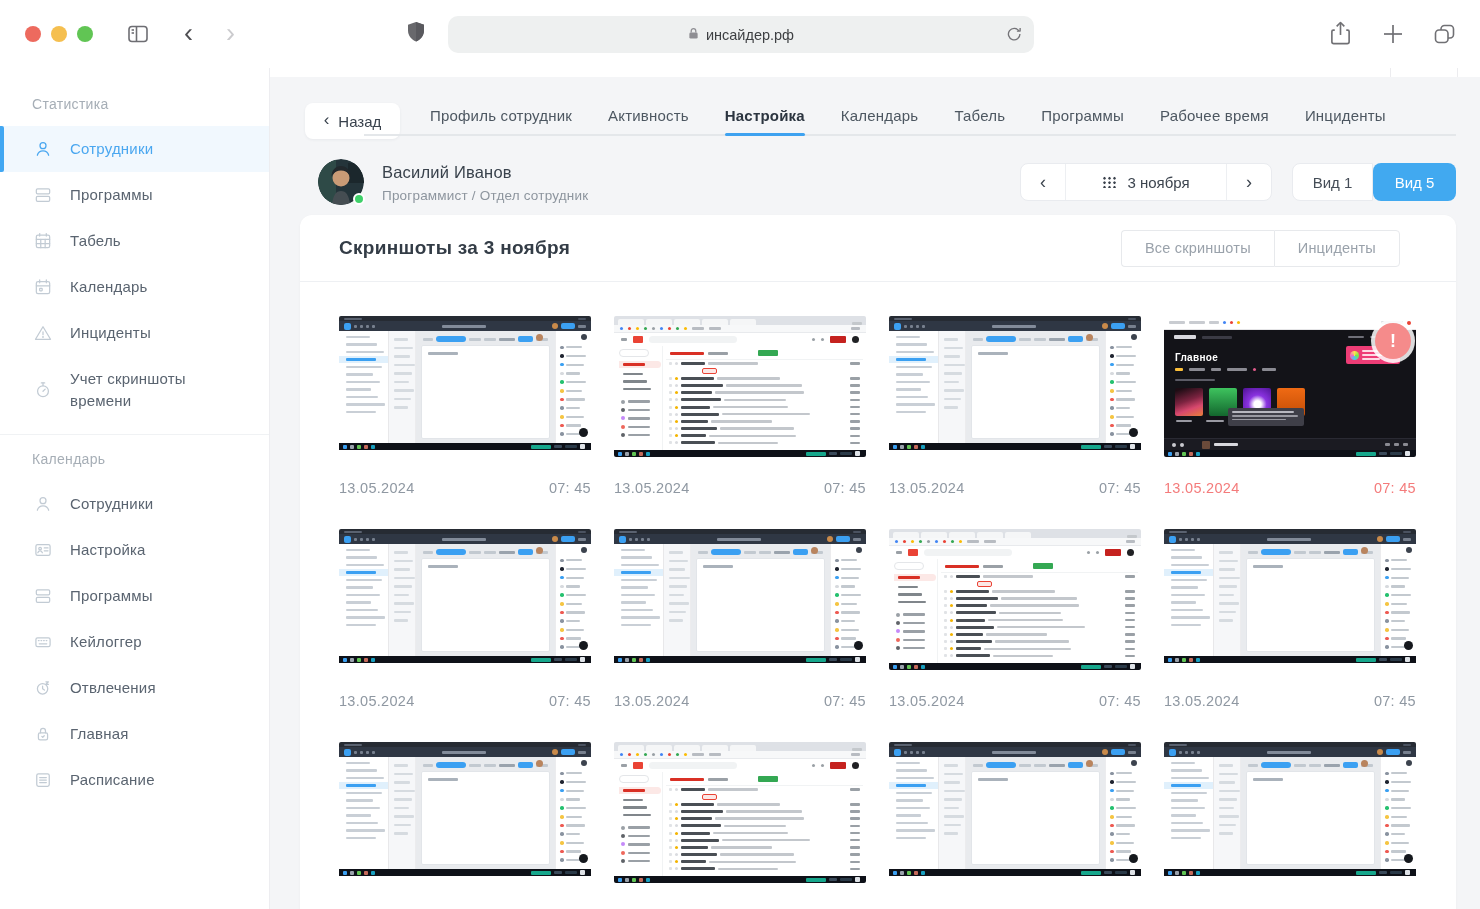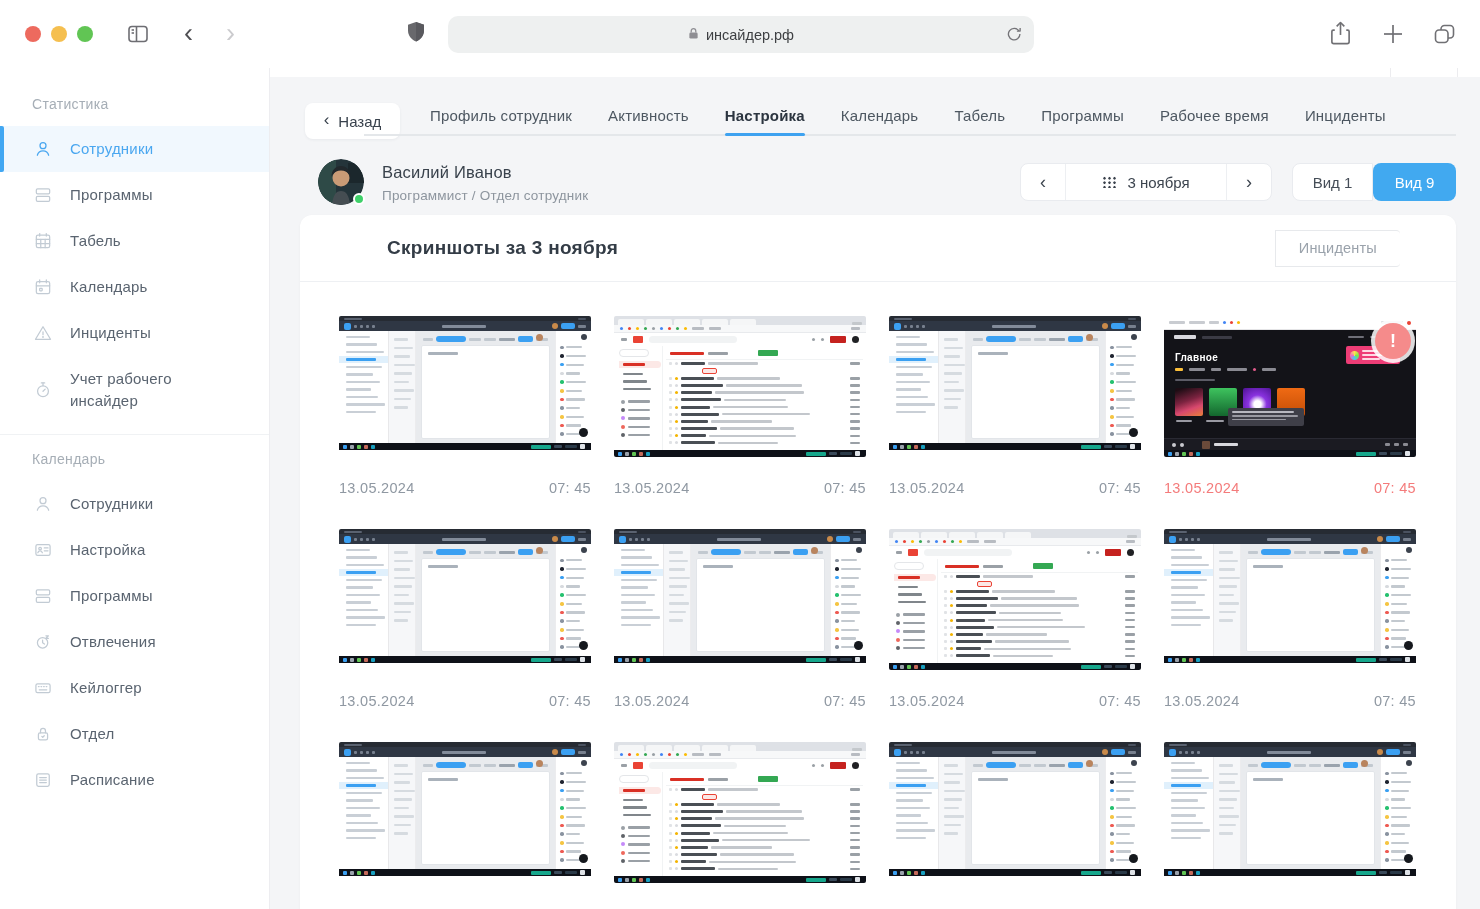--- a/index.html
+++ b/index.html
@@ -74,21 +74,21 @@
 
   .viewswitch { position:absolute; left:1022px; top:95px; height:38px; display:flex; }
   .vs-btn { width:81px; display:flex; align-items:center; justify-content:center; font-size:15px; cursor:pointer; }
   .vs-btn.plain { background:#fff; border:1px solid #e9ebef; border-radius:8px 0 0 8px; color:#454d57; }
   .vs-btn.active { background:#41a9f0; color:#fff; border-radius:8px; width:83px; }
 
   .card { position:absolute; left:30px; right:24px; top:147px; height:1100px; background:#fff;
     border-radius:12px 12px 0 0; box-shadow:0 1px 3px rgba(40,50,60,.04); }
   .card-header { height:67px; display:flex; align-items:center; padding:0 56px 0 39px;
     border-bottom:1px solid #eef0f3; }
-  .card-title { flex:1; font-size:19px; color:#333c46; font-weight:600; letter-spacing:.3px;margin-left:48px; }
+  .card-title { flex:1; font-size:19px; color:#333c46; font-weight:600; letter-spacing:.3px; }
   .filters { display:flex; }
   .filter-btn { height:37px; padding:0 23px; display:flex; align-items:center; background:#fff;
     border:1px solid #e7e9ec; color:#9aa2ab; font-size:14.5px; letter-spacing:.2px; cursor:pointer; }
   .filter-btn:first-child { border-radius:4px 0 0 4px; border-right:none; }
   .filter-btn:last-child { border-radius:0 4px 4px 0; }
 
   .grid { padding:34px 39px 0; display:grid; grid-template-columns:repeat(4,252px);
     column-gap:23px; row-gap:33px; }
   .fig { position:relative; width:252px; cursor:pointer; }
   .thumb { position:relative; width:252px; height:141px; overflow:hidden; border-radius:2px; background:#fff; }
@@ -253,21 +253,21 @@
       </div>
       <div class="side-item">
         <span class="icn">
           <svg width="20" height="20" viewBox="0 0 24 24" fill="none" stroke-width="1.5" stroke-linecap="round" stroke-linejoin="round">
             <circle cx="12" cy="13.5" r="6.5"></circle>
             <line x1="12" y1="13.5" x2="14.6" y2="10.9"></line>
             <line x1="10" y1="3.5" x2="14" y2="3.5"></line>
             <line x1="12" y1="3.5" x2="12" y2="6.5"></line>
           </svg>
         </span>
-      <span style="max-width:170px;line-height:1.45;">Учет рабочего инсайдер</span>
+      <span style="max-width:170px;line-height:1.45;">Учет скриншоты времени</span>
       </div>
       <div class="side-divider"></div>
       <div class="side-label second">Календарь</div>
       <div class="side-item">
         <span class="icn">
           <svg width="20" height="20" viewBox="0 0 24 24" fill="none" stroke-width="1.5" stroke-linecap="round" stroke-linejoin="round">
             <circle cx="12" cy="8" r="3.6"></circle>
             <path d="M5.2 19.5c.9-3.6 3.5-5.3 6.8-5.3s5.9 1.7 6.8 5.3"></path>
           </svg>
         </span>
@@ -290,49 +290,49 @@
           <svg width="20" height="20" viewBox="0 0 24 24" fill="none" stroke-width="1.5" stroke-linecap="round" stroke-linejoin="round">
             <rect x="4" y="4.5" width="16" height="6" rx="1.5"></rect>
             <rect x="4" y="13.5" width="16" height="6" rx="1.5"></rect>
           </svg>
         </span>
       <span style="max-width:170px;line-height:1.45;">Программы</span>
       </div>
       <div class="side-item">
         <span class="icn">
           <svg width="20" height="20" viewBox="0 0 24 24" fill="none" stroke-width="1.5" stroke-linecap="round" stroke-linejoin="round">
-            <circle cx="11.5" cy="13" r="6.2"></circle>
-            <path d="M11.5 9.8V13l2.2 1.5"></path>
-            <path d="M15.5 4.5h3l-3 3h3"></path>
-          </svg>
-        </span>
-      <span style="max-width:170px;line-height:1.45;">Отвлечения</span>
-      </div>
-      <div class="side-item">
-        <span class="icn">
-          <svg width="20" height="20" viewBox="0 0 24 24" fill="none" stroke-width="1.5" stroke-linecap="round" stroke-linejoin="round">
             <rect x="3.5" y="7" width="17" height="10.5" rx="2"></rect>
             <line x1="6.5" y1="10.3" x2="7.3" y2="10.3"></line>
             <line x1="9.6" y1="10.3" x2="10.4" y2="10.3"></line>
             <line x1="12.7" y1="10.3" x2="13.5" y2="10.3"></line>
             <line x1="15.8" y1="10.3" x2="16.6" y2="10.3"></line>
             <line x1="7.5" y1="14.2" x2="16.5" y2="14.2"></line>
           </svg>
         </span>
       <span style="max-width:170px;line-height:1.45;">Кейлоггер</span>
       </div>
       <div class="side-item">
         <span class="icn">
           <svg width="20" height="20" viewBox="0 0 24 24" fill="none" stroke-width="1.5" stroke-linecap="round" stroke-linejoin="round">
+            <circle cx="11.5" cy="13" r="6.2"></circle>
+            <path d="M11.5 9.8V13l2.2 1.5"></path>
+            <path d="M15.5 4.5h3l-3 3h3"></path>
+          </svg>
+        </span>
+      <span style="max-width:170px;line-height:1.45;">Отвлечения</span>
+      </div>
+      <div class="side-item">
+        <span class="icn">
+          <svg width="20" height="20" viewBox="0 0 24 24" fill="none" stroke-width="1.5" stroke-linecap="round" stroke-linejoin="round">
             <rect x="6.5" y="10.5" width="11" height="8.5" rx="2"></rect>
             <path d="M9 10.5V8.3a3 3 0 0 1 6 0v2.2"></path>
             <path d="M10.6 14.8l1.1 1.1 1.8-1.8"></path>
           </svg>
         </span>
-      <span style="max-width:170px;line-height:1.45;">Отдел</span>
+      <span style="max-width:170px;line-height:1.45;">Главная</span>
       </div>
       <div class="side-item">
         <span class="icn">
           <svg width="20" height="20" viewBox="0 0 24 24" fill="none" stroke-width="1.5" stroke-linecap="round" stroke-linejoin="round">
             <rect x="4.5" y="4.5" width="15" height="15" rx="2"></rect>
             <line x1="8" y1="9" x2="16" y2="9"></line>
             <line x1="8" y1="12" x2="16" y2="12"></line>
             <line x1="8" y1="15" x2="16" y2="15"></line>
           </svg>
         </span>
@@ -394,27 +394,28 @@
       <span class="dn-btn">‹</span>
       <span class="dn-mid">
         <span class="dots-ic"></span>
         <span>3 ноября</span>
       </span>
       <span class="dn-btn">›</span>
     </div>
 
     <div class="viewswitch">
       <span class="vs-btn plain">Вид 1</span>
-      <span class="vs-btn active">Вид 9</span>
+      <span class="vs-btn active">Вид 5</span>
     </div>
 
     <div class="card">
       <div class="card-header">
         <div class="card-title">Скриншоты за 3 ноября</div>
         <div class="filters">
+          <span class="filter-btn">Все скриншоты</span>
           <span class="filter-btn">Инциденты</span>
         </div>
       </div>
       <div class="grid" id="grid">
           <figure class="fig">
             <div class="thumb">
               <div class="pm-title">
                 <i style="width:18px;height:2px;background:#5a6270;"></i>
                 <i style="margin-left:auto;width:8px;height:2px;background:#4a5260;"></i>
               </div>

